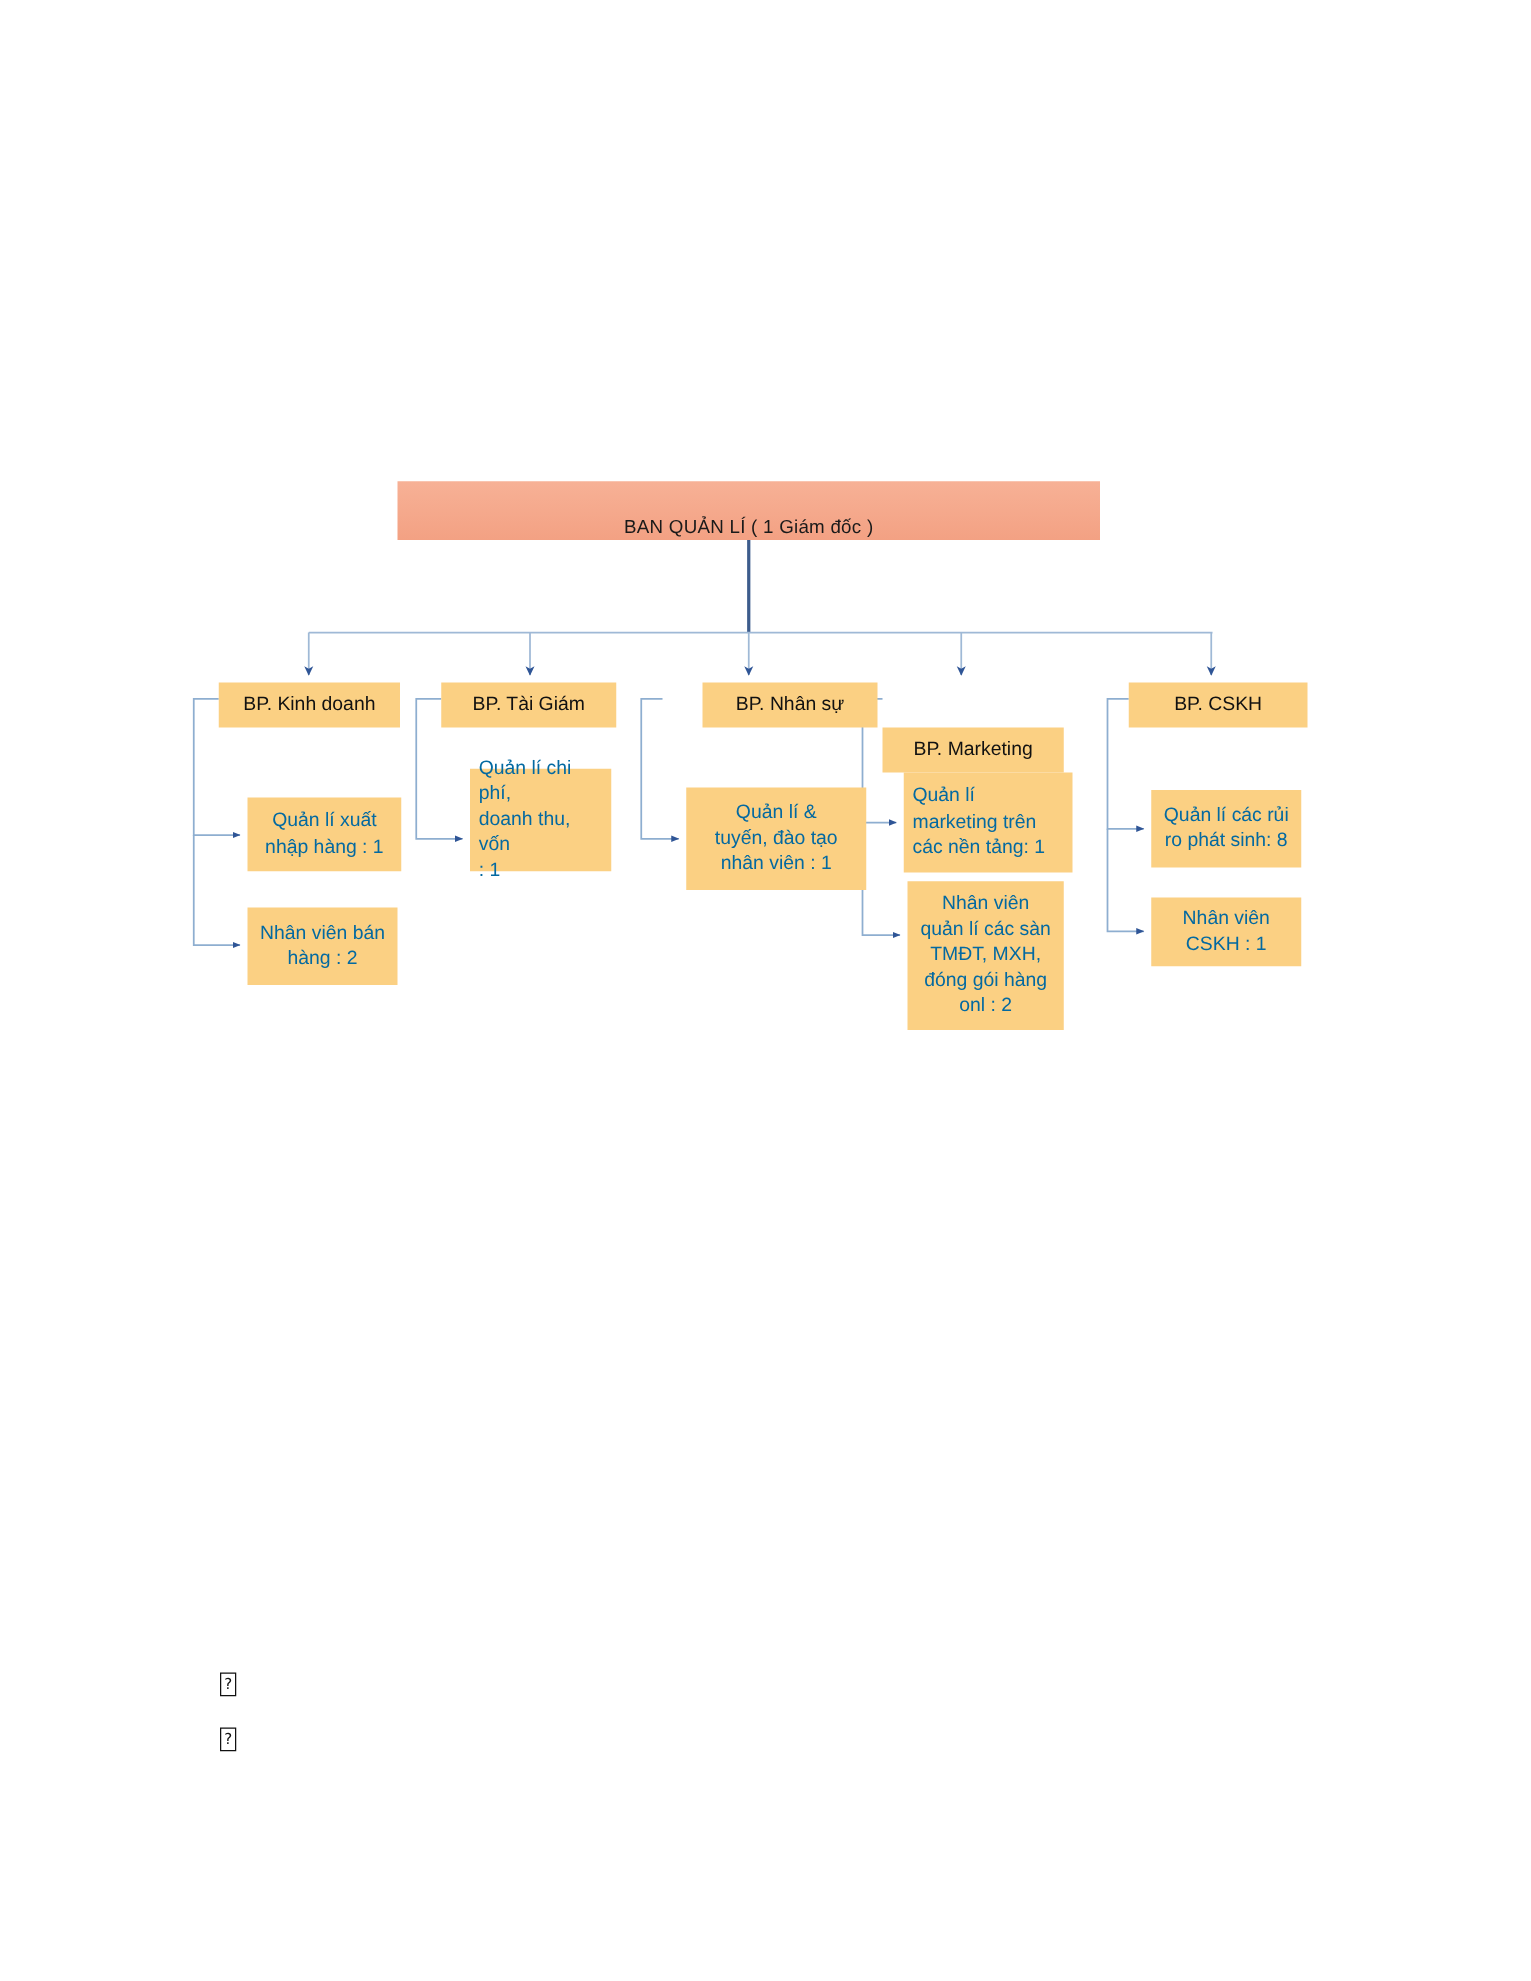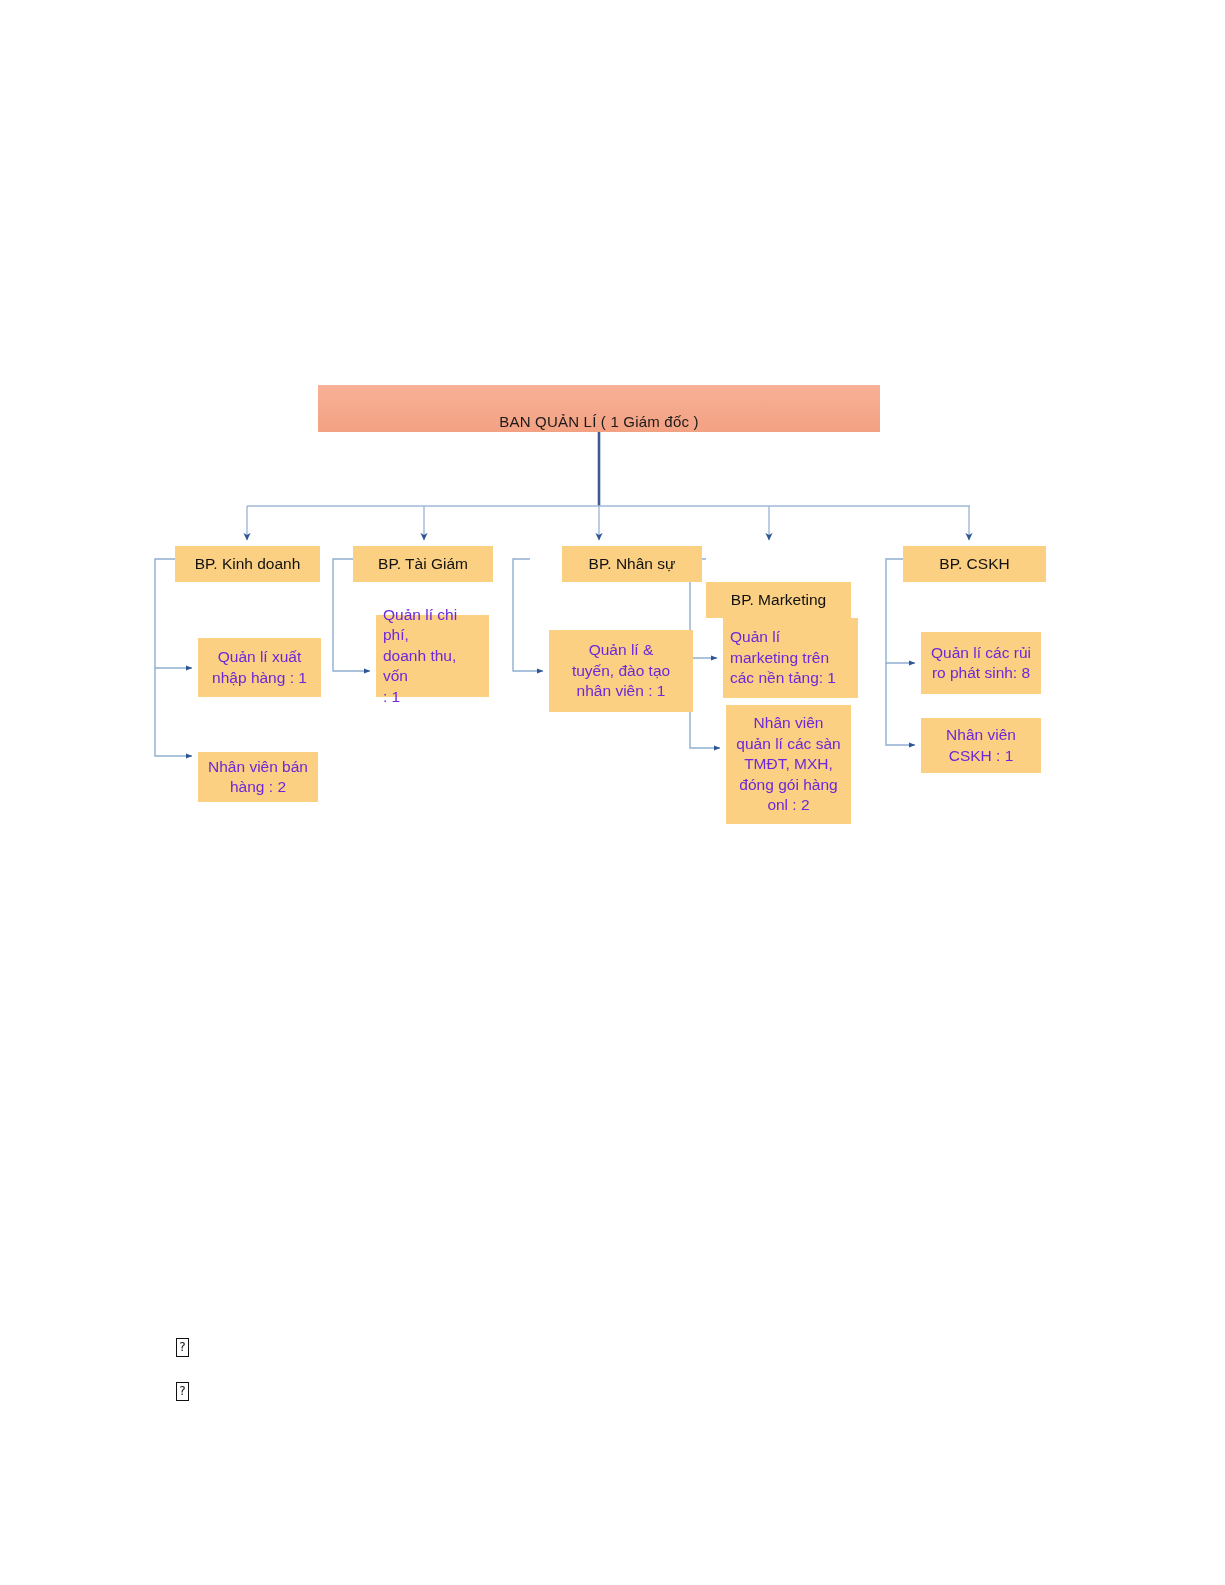--- a/index.html
+++ b/index.html
@@ -43,21 +43,21 @@
     letter-spacing: .2px;
     align-items: flex-end;
   }
   .node-dept {
     background: #fbd083;
     color: #111111;
     font-size: 15.5px;
   }
   .node-sub {
     background: #fbd083;
-    color: #6d28d9;
+    color: #0369a1;
     font-size: 15.5px;
     padding: 4px 7px;
   }
   .tofu-list {
     position: absolute;
     left: 176px;
     top: 1338px;
     z-index: 3;
   }
   .tofu {
@@ -145,21 +145,21 @@
     <span>BP. Marketing</span>
   </div>
   <div class="node node-dept" style="left:903px; top:546px; width:143px; height:36px;">
     <span>BP. CSKH</span>
   </div>
 
   <div class="node node-sub" style="left:198px; top:638px; width:123px; height:59px;">
     <span>Quản lí xuất
 nhập hàng : 1</span>
   </div>
-  <div class="node node-sub" style="left:198px; top:726px; width:120px; height:50px;margin-top:26px;">
+  <div class="node node-sub" style="left:198px; top:726px; width:120px; height:62px;">
     <span>Nhân viên bán
 hàng  : 2</span>
   </div>
 
   <div class="node node-sub" style="left:376px; top:615px; width:113px; height:82px; justify-content:flex-start; text-align:left;">
     <span>Quản lí chi phí,
 doanh thu, vốn
 : 1</span>
   </div>
 

